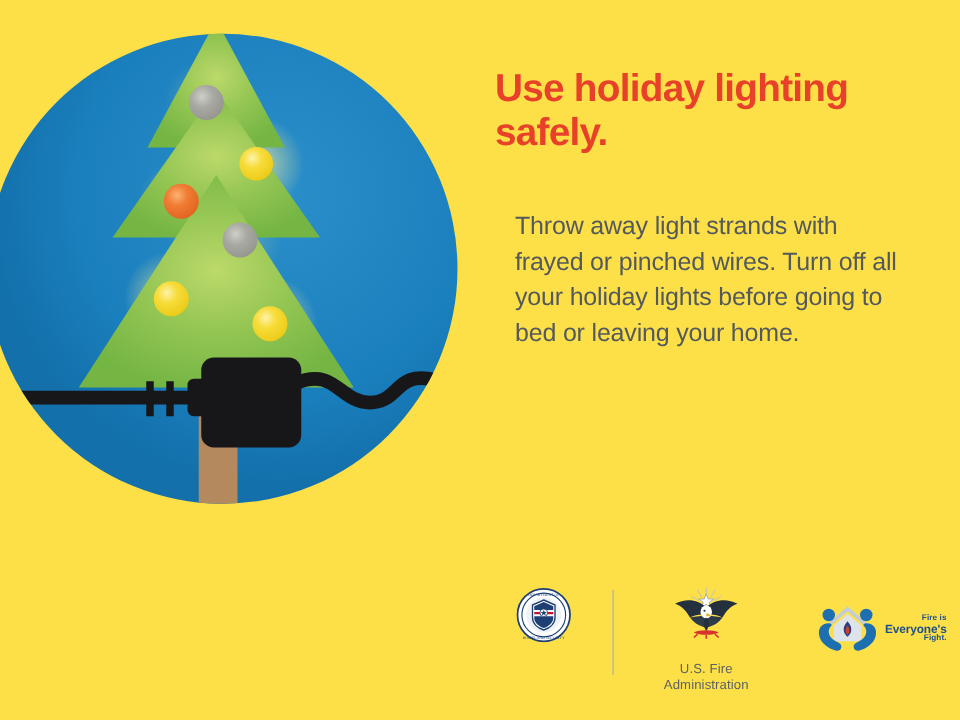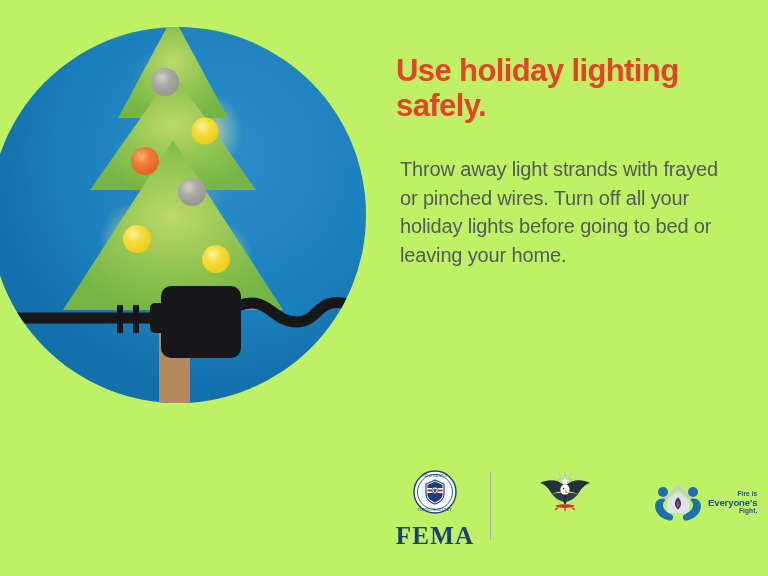--- a/index.html
+++ b/index.html
@@ -12,21 +12,21 @@
     height: 576px;
     overflow: hidden;
     background: #dce1e1;
     font-family: "Liberation Sans", sans-serif;
     -webkit-font-smoothing: antialiased;
   }
   .poster {
     position: relative;
     width: 768px;
     height: 576px;
-    background: #bef264;
+    background: #fde047;
   }
 
   
   .illustration {
     position: absolute;
     left: 0;
     top: 0;
     width: 380px;
     height: 440px;
     overflow: hidden;
@@ -45,21 +45,21 @@
   .headline {
     margin: 0;
     font-family: "Liberation Sans", sans-serif;
     font-weight: bold;
     font-size: 31px;
     line-height: 1.12;
     letter-spacing: -0.6px;
     color: #e8412a;
   }
   .bodytext {
-    margin: 4px;
+    margin: 16px;
     padding-top: 28px;
     font-family: "Liberation Sans", sans-serif;
     font-weight: normal;
     font-size: 20px;
     line-height: 1.42;
     letter-spacing: -0.15px;
     color: #53595c;
   }
 
   
@@ -240,21 +240,20 @@
           <path d="M22 10 L31 14 L31 24 C31 29 26.5 32.5 22 34 C17.5 32.5 13 29 13 24 L13 14 Z" fill="#ffffff" stroke="#1d3f74" stroke-width="1.1"></path>
           <path d="M22 11.5 L29.6 15 L29.6 18 L14.4 18 L14.4 15 Z" fill="#1d3f74"></path>
           <path d="M14.4 19.6 L29.6 19.6 L29.6 21.4 L14.4 21.4 Z" fill="#c8102e"></path>
           <path d="M14.4 23 L29.6 23 L29.6 24.3 C29.6 28 26 31 22 32.4 C18 31 14.4 28 14.4 24.3 Z" fill="#1d3f74"></path>
           <circle cx="22" cy="20.2" r="3.1" fill="#ffffff" stroke="#1d3f74" stroke-width="0.7"></circle>
           <path d="M22 18 L22.7 19.6 L24.4 19.6 L23.1 20.7 L23.6 22.4 L22 21.4 L20.4 22.4 L20.9 20.7 L19.6 19.6 L21.3 19.6 Z" fill="#1d3f74"></path>
           <text x="22" y="7.2" font-family="Liberation Serif, serif" font-size="3.1" fill="#1d3f74" text-anchor="middle">DEPARTMENT OF</text>
           <text x="22" y="41.3" font-family="Liberation Serif, serif" font-size="3.1" fill="#1d3f74" text-anchor="middle">HOMELAND SECURITY</text>
         </svg>
       </span>
-      <span class="wordmark">FEMA</span>
     </div>
 
     <div class="divider"></div>
 
     <div class="logo-usfa">
       <span>
         <svg width="62" height="52" viewBox="0 0 62 52" xmlns="http://www.w3.org/2000/svg">
 
           <g stroke="#b9c2c8" stroke-width="0.8">
             <line x1="31" y1="2" x2="31" y2="9"></line>
@@ -272,20 +271,24 @@
           <ellipse cx="31" cy="21.5" rx="4.6" ry="5.2" fill="#ffffff"></ellipse>
           <path d="M31 22.5 C33 22.5, 34.6 23.6, 34.6 25 L31 25 Z" fill="#e3b33a"></path>
           <circle cx="29.6" cy="20.6" r="0.85" fill="#24303d"></circle>
 
           <path d="M31 26 C33.6 28.5, 33.6 33, 31 37 C28.4 33, 28.4 28.5, 31 26 Z" fill="#24303d"></path>
 
           <path d="M21 38 C25 35.5, 37 35.5, 41 38 C37 40.5, 25 40.5, 21 38 Z" fill="#d5332c"></path>
           <path d="M24 39.5 L21 42 M31 40 L31 43 M38 39.5 L41 42" stroke="#d5332c" stroke-width="1.3" fill="none"></path>
         </svg>
       </span>
+      <span class="usfa-label">
+        <span>U.S. Fire</span><br>
+        <span>Administration</span>
+      </span>
     </div>
 
     <div class="logo-fief">
       <span>
         <svg width="54" height="42" viewBox="0 0 54 42" xmlns="http://www.w3.org/2000/svg">
 
           <path d="M27 5 L44 20 L40 20 L27 9 L14 20 L10 20 Z" fill="#c3cdd9"></path>
           <path d="M27 11 L38 20.5 L38 33 L16 33 L16 20.5 Z" fill="#dde3ea"></path>
 
           <path d="M27 17 C29.6 20, 30.6 22.6, 29.8 25.4 C29.2 27.4, 27.8 28.6, 27 29.4 C26.2 28.6, 24.8 27.4, 24.2 25.4 C23.4 22.6, 24.4 20, 27 17 Z" fill="#2a3f77"></path>

